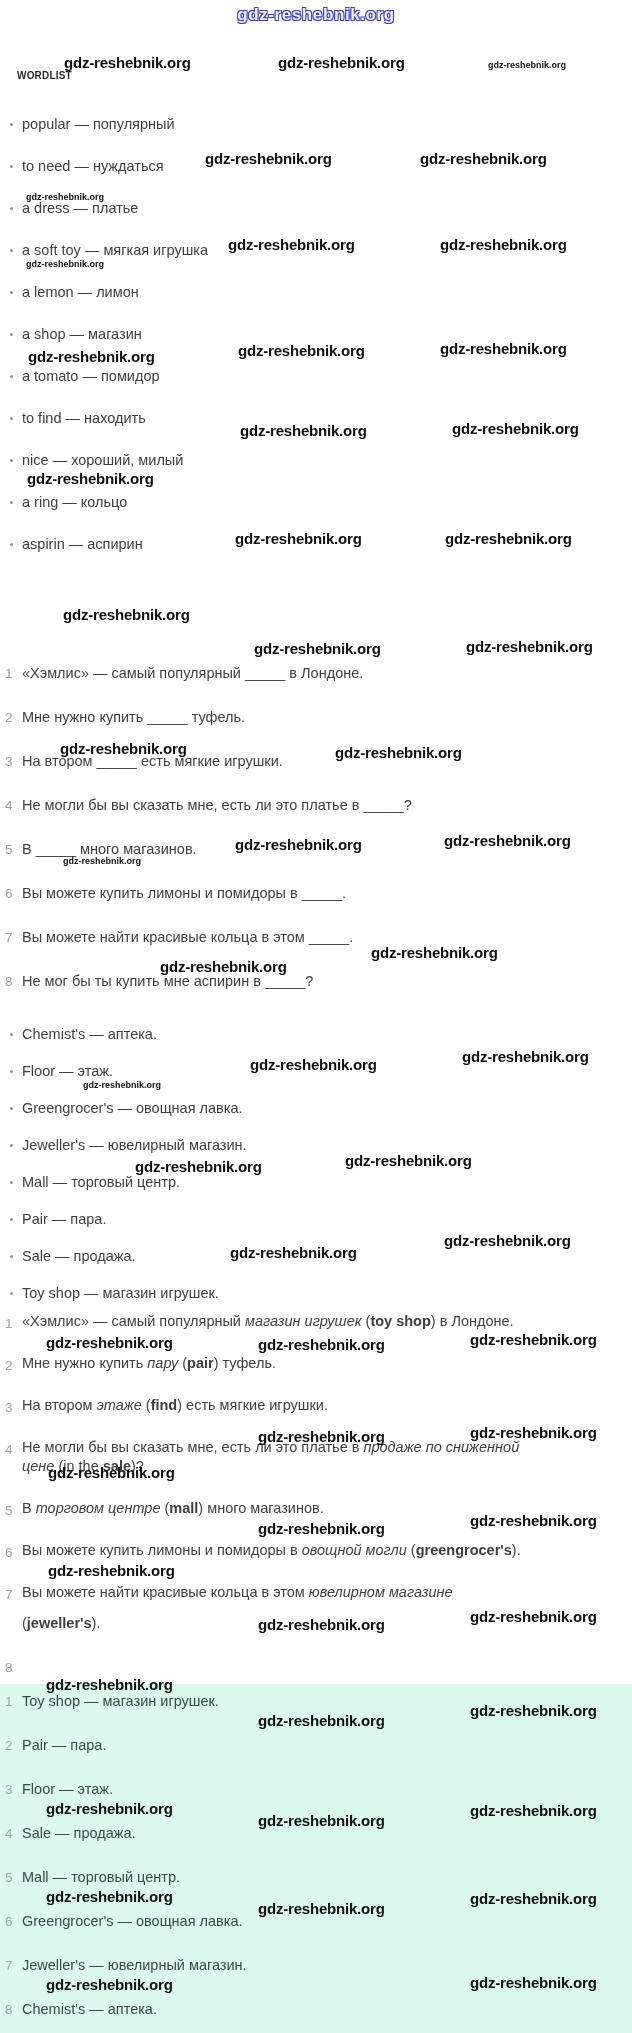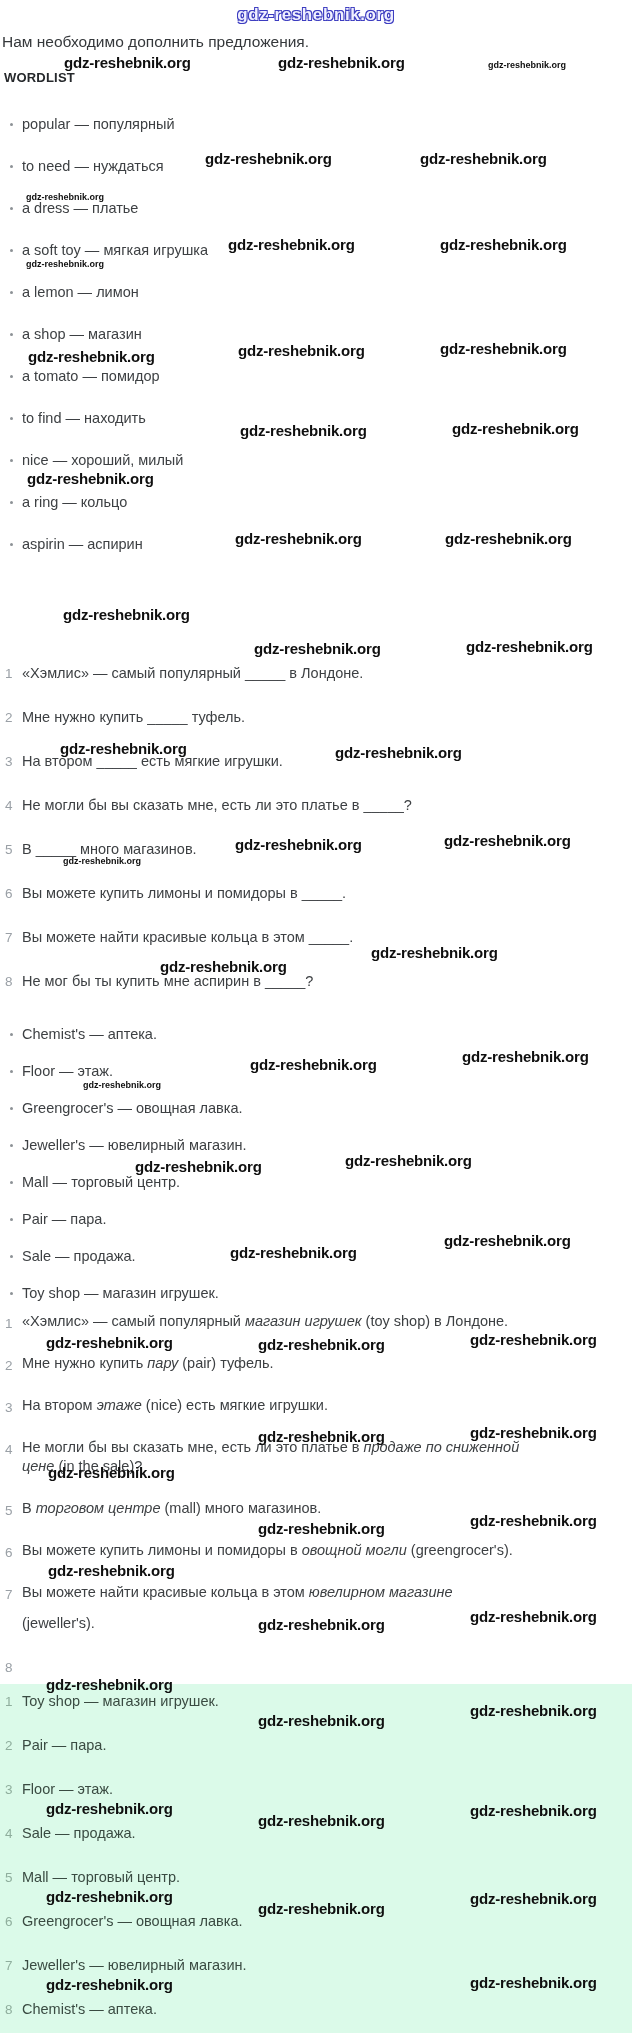--- a/index.html
+++ b/index.html
@@ -7,55 +7,54 @@
     position:relative;width:632px;height:2033px;background:#ffffff;
     font-family:"Liberation Sans",sans-serif;color:#3d4043;overflow:hidden;
   }
   
   .logo{
     position:absolute;top:5px;left:0;right:0;text-align:center;
     font-size:17px;font-weight:700;letter-spacing:.6px;color:#f0f0ff;
     text-shadow:-1px -1px 0 #3c3cc0,1px -1px 0 #3c3cc0,-1px 1px 0 #3c3cc0,1px 1px 0 #3c3cc0;
   }
   .intro{position:absolute;top:33px;left:2px;font-size:15.5px;color:#35383b;}
-  .wordlist-title{position:absolute;top:70px;left:4px;font-size:13px;font-weight:700;color:#26292c;letter-spacing:.2px;}
+  .wordlist-title{position:absolute;top:70px;left:17px;font-size:10px;font-weight:700;color:#26292c;letter-spacing:.2px;}
   
   ul.vocab,ol.qlist{position:absolute;left:0;width:632px;margin:0;padding:0;list-style:none;}
   .vocab1{top:116px;}
   .vocab2{top:1026px;}
   .vocab1 li{height:42px;}
   .vocab2 li{height:37px;}
   li.vocab-item{position:relative;padding-left:22px;font-size:14.5px;line-height:17px;color:#3d4043;}
   .bullet{position:absolute;left:10px;top:7px;width:3px;height:3px;border-radius:50%;background:#8d9296;}
   .qlist1{top:664px;}
   li.q-item{position:relative;height:44px;padding-left:22px;font-size:14.5px;line-height:18px;color:#3d4043;}
   .num{position:absolute;left:5px;top:1px;font-size:13.5px;color:#9aa0a6;}
   
   .answers{position:absolute;top:1312px;left:0;width:632px;}
   .ans{position:relative;padding-left:22px;margin-bottom:23px;font-size:14.5px;line-height:19px;color:#3d4043;}
   .ans .num{top:2px;}
   .seg-i{font-style:italic;}
-  .seg-b{font-weight:400;}
+  .seg-b{font-weight:700;}
   .brgap{height:12px;}
   
   .green{position:absolute;top:1684px;left:0;width:632px;height:349px;background:#dbfae9;}
   .final-list{margin:0;padding:8px 0 0 0;list-style:none;}
   li.final-item{position:relative;height:44px;padding-left:22px;font-size:14.5px;line-height:18px;color:#3a4b42;}
   li.final-item .num{color:#8fae9d;}
   
   .wm{position:absolute;color:#0f0f0f;white-space:nowrap;font-family:"Liberation Sans",sans-serif;}
   .wm-L{font-size:15px;font-weight:600;letter-spacing:-.2px;}
   .wm-S{font-size:9px;font-weight:600;}
 </style>
 </head>
 <body>
 
 <div class="page">
   <div class="logo">gdz-reshebnik.org</div>
-  <div class="intro">Нам необходимо дополнить предложения.</div>
   <div class="wordlist-title">WORDLIST</div>
 
   <ul class="vocab vocab1" id="vocab1">
       <li class="vocab-item"><span class="bullet"></span><span>popular — популярный</span></li>
       <li class="vocab-item"><span class="bullet"></span><span>to need — нуждаться</span></li>
       <li class="vocab-item"><span class="bullet"></span><span>a dress — платье</span></li>
       <li class="vocab-item"><span class="bullet"></span><span>a soft toy — мягкая игрушка</span></li>
       <li class="vocab-item"><span class="bullet"></span><span>a lemon — лимон</span></li>
       <li class="vocab-item"><span class="bullet"></span><span>a shop — магазин</span></li>
       <li class="vocab-item"><span class="bullet"></span><span>a tomato — помидор</span></li>
@@ -80,21 +79,21 @@
       <li class="vocab-item"><span class="bullet"></span><span>Greengrocer's — овощная лавка.</span></li>
       <li class="vocab-item"><span class="bullet"></span><span>Jeweller's — ювелирный магазин.</span></li>
       <li class="vocab-item"><span class="bullet"></span><span>Mall — торговый центр.</span></li>
       <li class="vocab-item"><span class="bullet"></span><span>Pair — пара.</span></li>
       <li class="vocab-item"><span class="bullet"></span><span>Sale — продажа.</span></li>
       <li class="vocab-item"><span class="bullet"></span><span>Toy shop — магазин игрушек.</span></li>
     </ul>
   <div class="answers" id="answers">
       <div class="ans"><span class="num">1</span><span><span>«Хэмлис» — самый популярный </span><span class="seg-i">магазин игрушек</span><span> (</span><span class="seg-b">toy shop</span><span>) в Лондоне.</span></span></div>
       <div class="ans"><span class="num">2</span><span><span>Мне нужно купить </span><span class="seg-i">пару</span><span> (</span><span class="seg-b">pair</span><span>) туфель.</span></span></div>
-      <div class="ans"><span class="num">3</span><span><span>На втором </span><span class="seg-i">этаже</span><span> (</span><span class="seg-b">nice</span><span>) есть мягкие игрушки.</span></span></div>
+      <div class="ans"><span class="num">3</span><span><span>На втором </span><span class="seg-i">этаже</span><span> (</span><span class="seg-b">find</span><span>) есть мягкие игрушки.</span></span></div>
       <div class="ans"><span class="num">4</span><span><span>Не могли бы вы сказать мне, есть ли это платье в </span><span class="seg-i">продаже по сниженной</span><br><span class="seg-i">цене</span><span> (in the </span><span class="seg-b">sale</span><span>)?</span></span></div>
       <div class="ans"><span class="num">5</span><span><span>В </span><span class="seg-i">торговом центре</span><span> (</span><span class="seg-b">mall</span><span>) много магазинов.</span></span></div>
       <div class="ans"><span class="num">6</span><span><span>Вы можете купить лимоны и помидоры в </span><span class="seg-i">овощной могли</span><span> (</span><span class="seg-b">greengrocer's</span><span>).</span></span></div>
       <div class="ans"><span class="num">7</span><span><span>Вы можете найти красивые кольца в этом </span><span class="seg-i">ювелирном магазине</span><span class="brgap" style="display: block;"></span><span>(</span><span class="seg-b">jeweller's</span><span>).</span></span></div>
       <div class="ans"><span class="num">8</span></div>
     </div>
 
   <div class="green">
     <ul class="final-list" id="final">
         <li class="final-item"><span class="num">1</span><span>Toy shop — магазин игрушек.</span></li>

